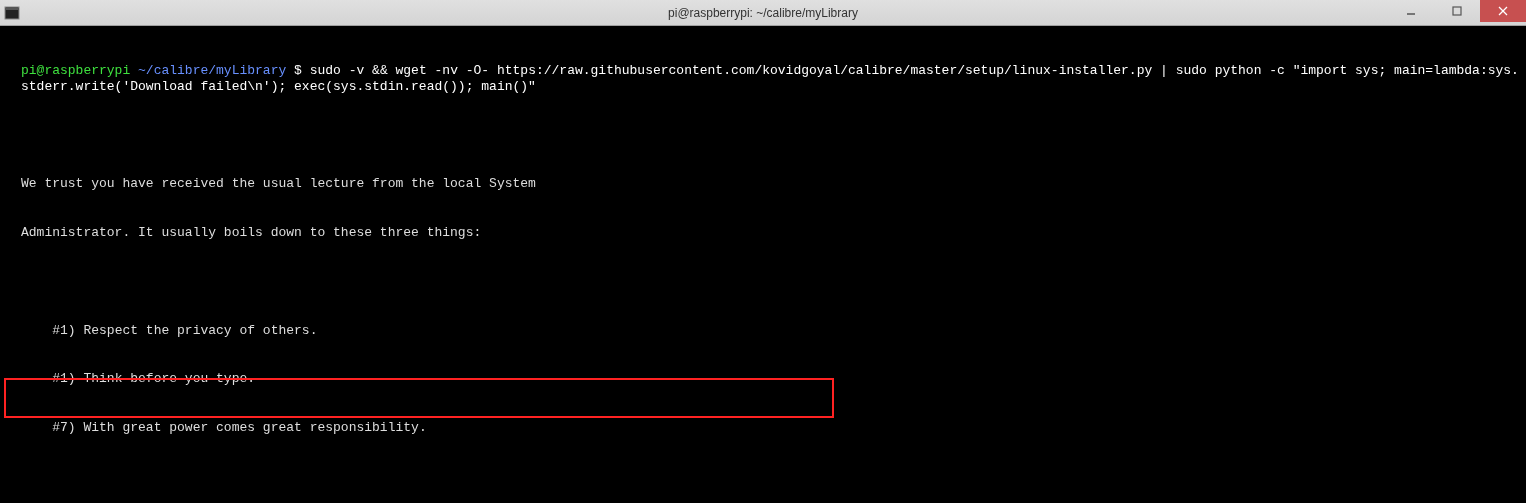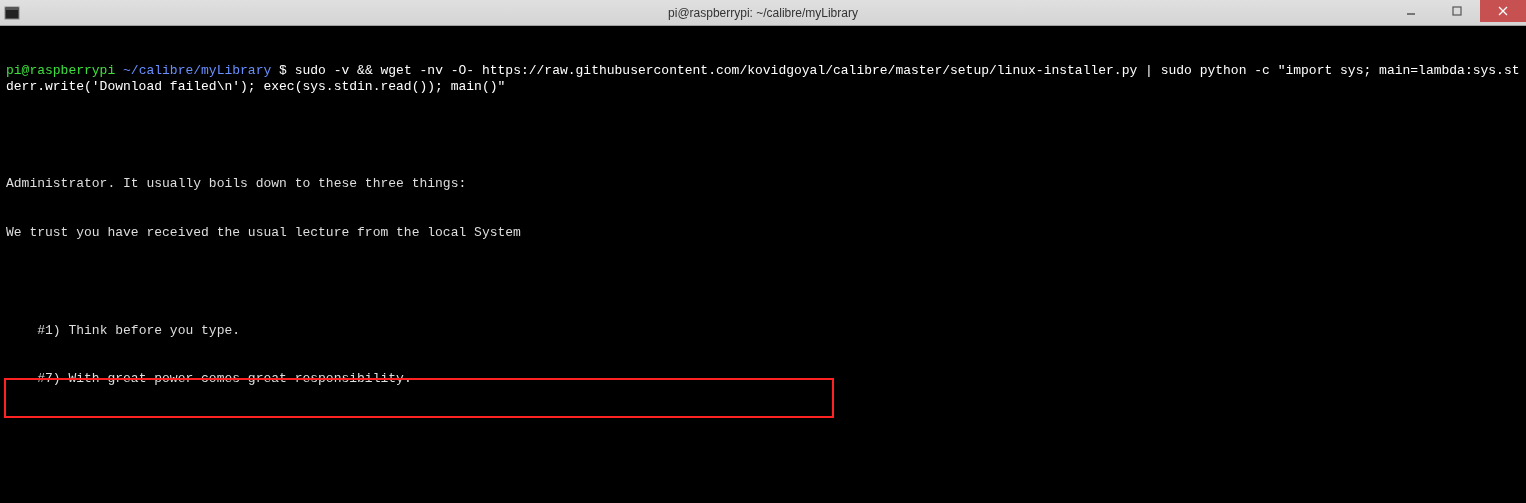--- a/index.html
+++ b/index.html
@@ -74,20 +74,21 @@
       color: #dedede;
       padding: 4px 6px;
       line-height: 1.25;
       white-space: pre;
       overflow: hidden;
       position: relative;
     }
     .line {
       white-space: pre-wrap;
       word-break: break-all;
+      margin-left: 15px;
     }
     .prompt-user { color: #3ee03e; }
     .prompt-path { color: #6890ff; }
     .cmd-white { color: #ffffff; }
     .highlight-box {
       border: 2px solid #ff2222;
       position: absolute;
       left: 4px;
       width: 830px;
       padding: 1px 2px;
@@ -124,23 +125,24 @@
             <line x1="1" y1="1" x2="9" y2="9" stroke="#fff" stroke-width="1.3"></line>
             <line x1="9" y1="1" x2="1" y2="9" stroke="#fff" stroke-width="1.3"></line>
           </svg>
       </div>
     </div>
   </div>
 
   <div class="terminal">
     <div class="line"><span class="prompt-user">pi@raspberrypi</span> <span class="prompt-path">~/calibre/myLibrary</span> <span class="cmd-white">$</span> <span class="cmd-white">sudo -v &amp;&amp; wget -nv -O- https://raw.githubusercontent.com/kovidgoyal/calibre/master/setup/linux-installer.py | sudo python -c "import sys; main=lambda:sys.stderr.write('Download failed\n'); exec(sys.stdin.read()); main()"</span></div>
     <div class="line">&nbsp;</div>
+    <div class="line">We trust you have received the usual lecture from the local System</div>
     <div class="line">Administrator. It usually boils down to these three things:</div>
-    <div class="line">We trust you have received the usual lecture from the local System</div>
     <div class="line">&nbsp;</div>
+    <div class="line">    #1) Respect the privacy of others.</div>
     <div class="line">    #1) Think before you type.</div>
     <div class="line">    #7) With great power comes great responsibility.</div>
     <div class="line">&nbsp;</div>
     
     
     
     
     
     
     

